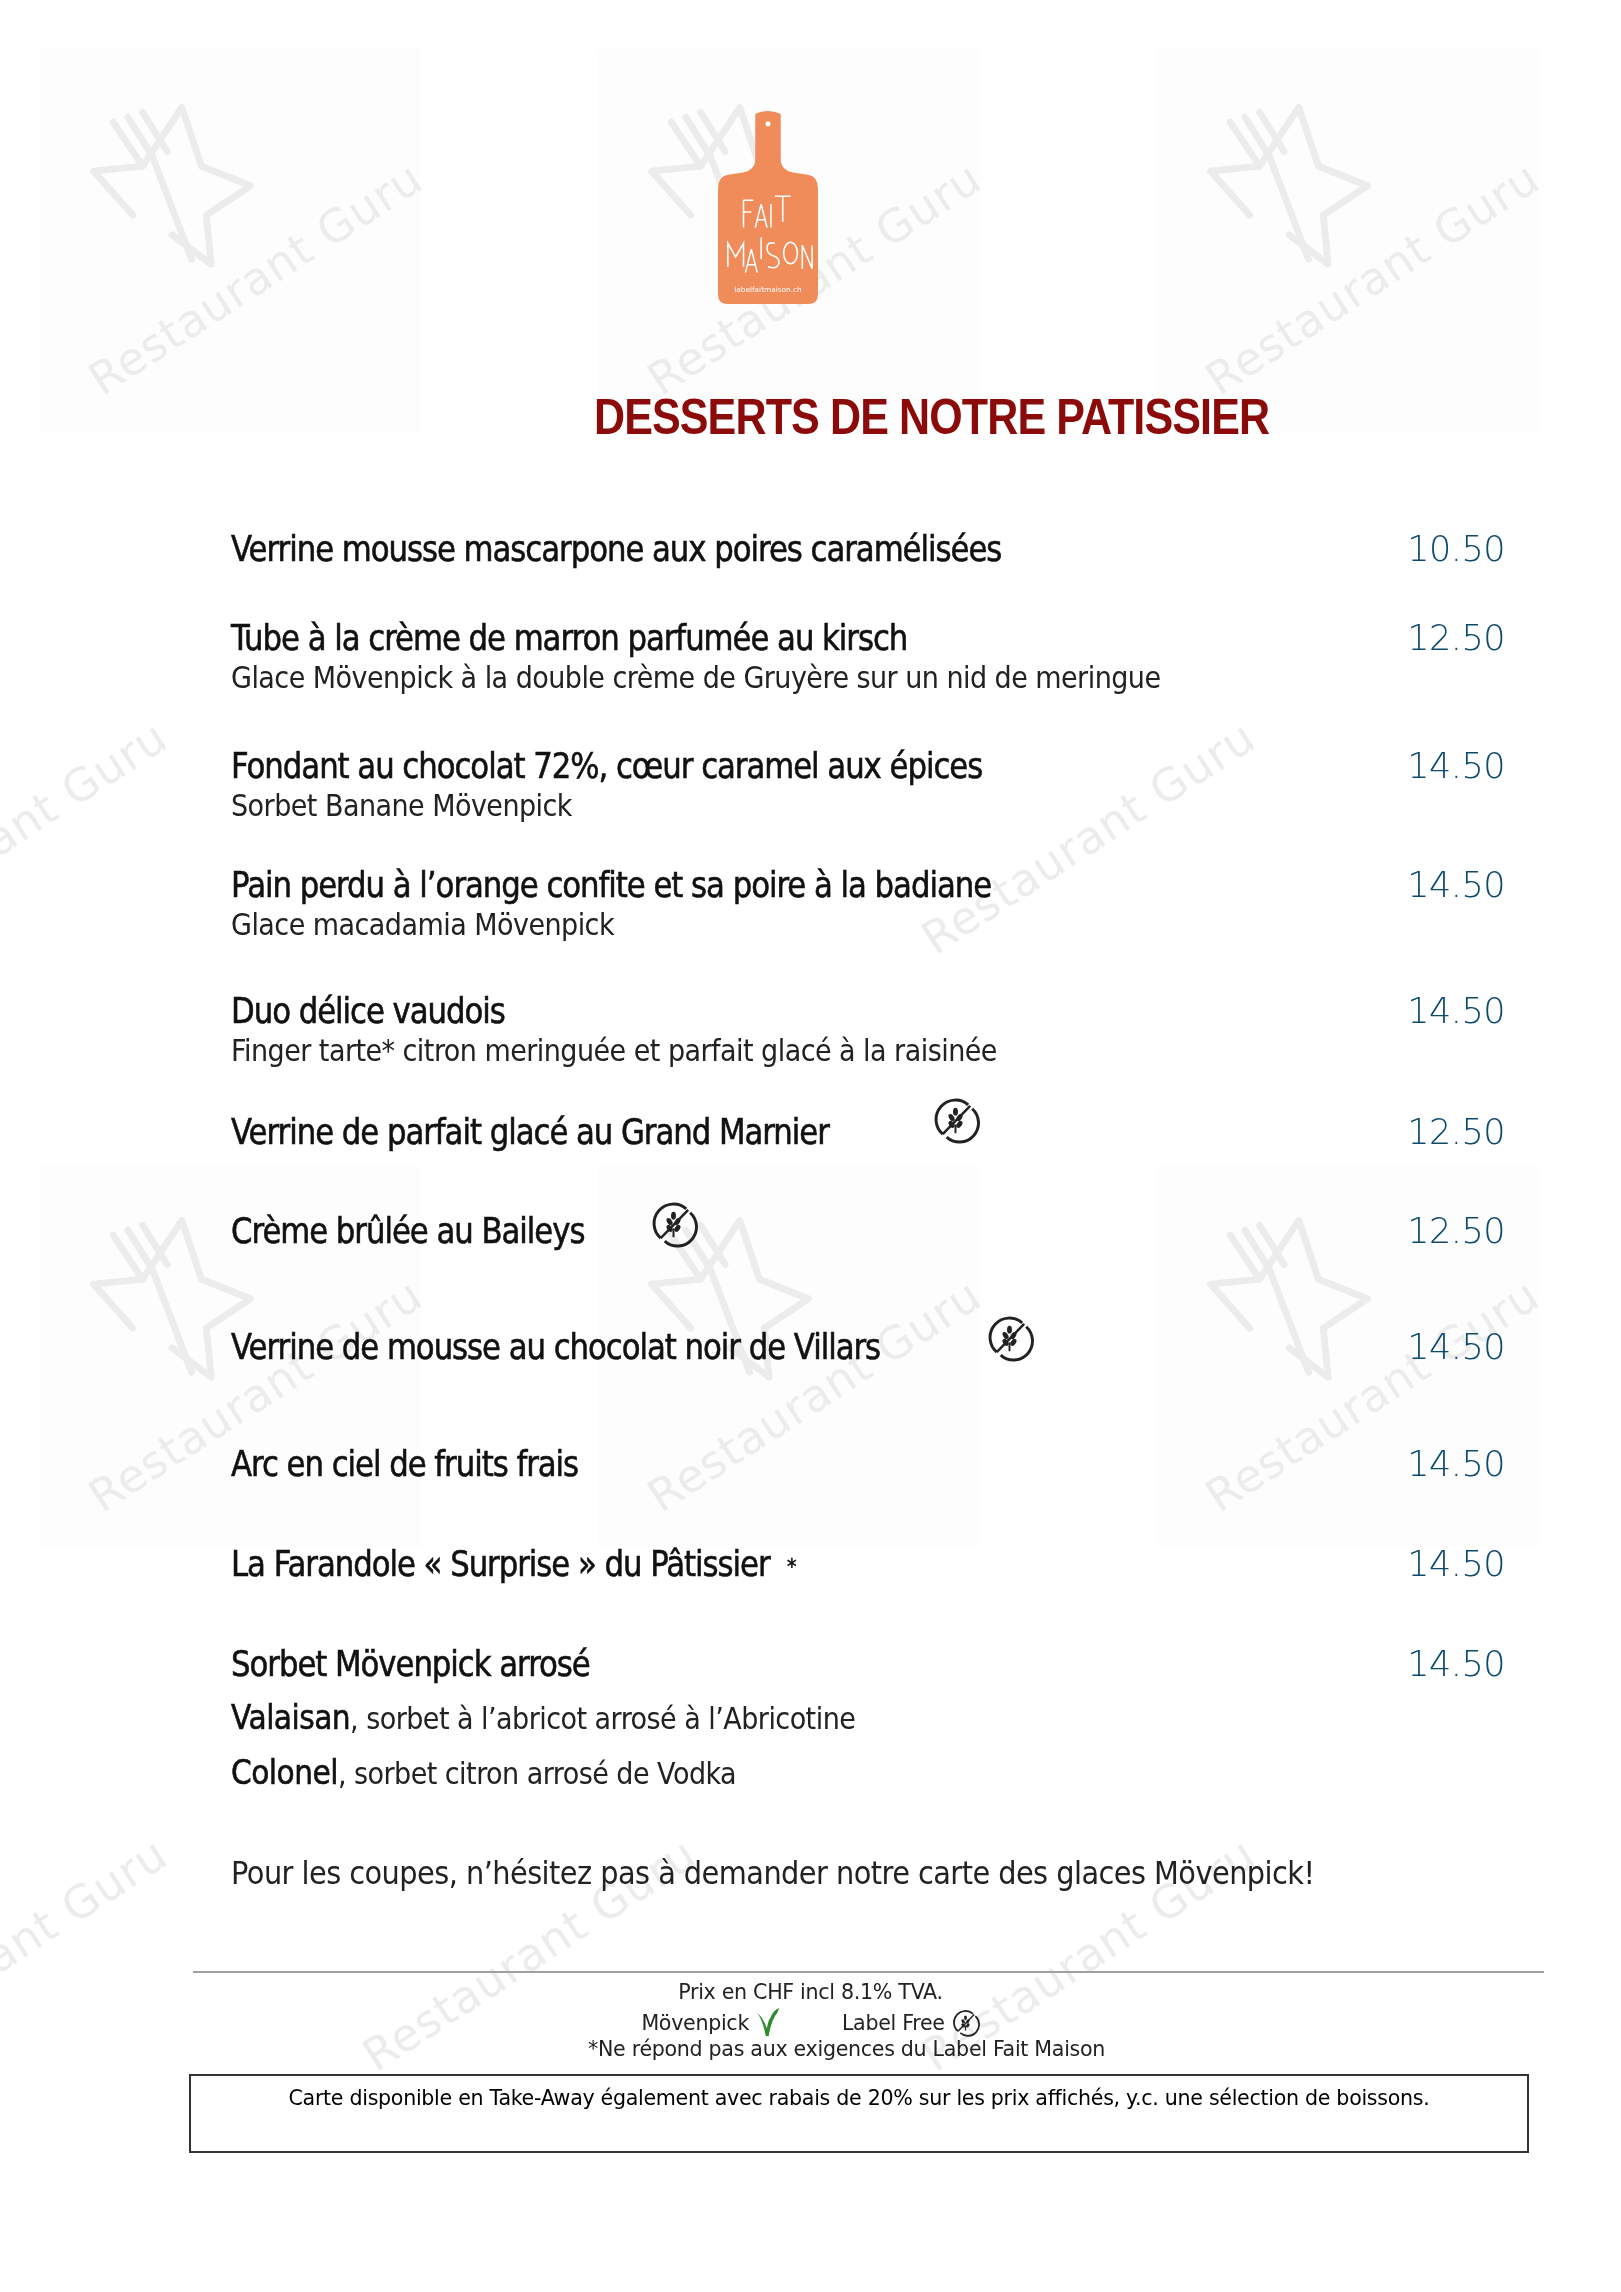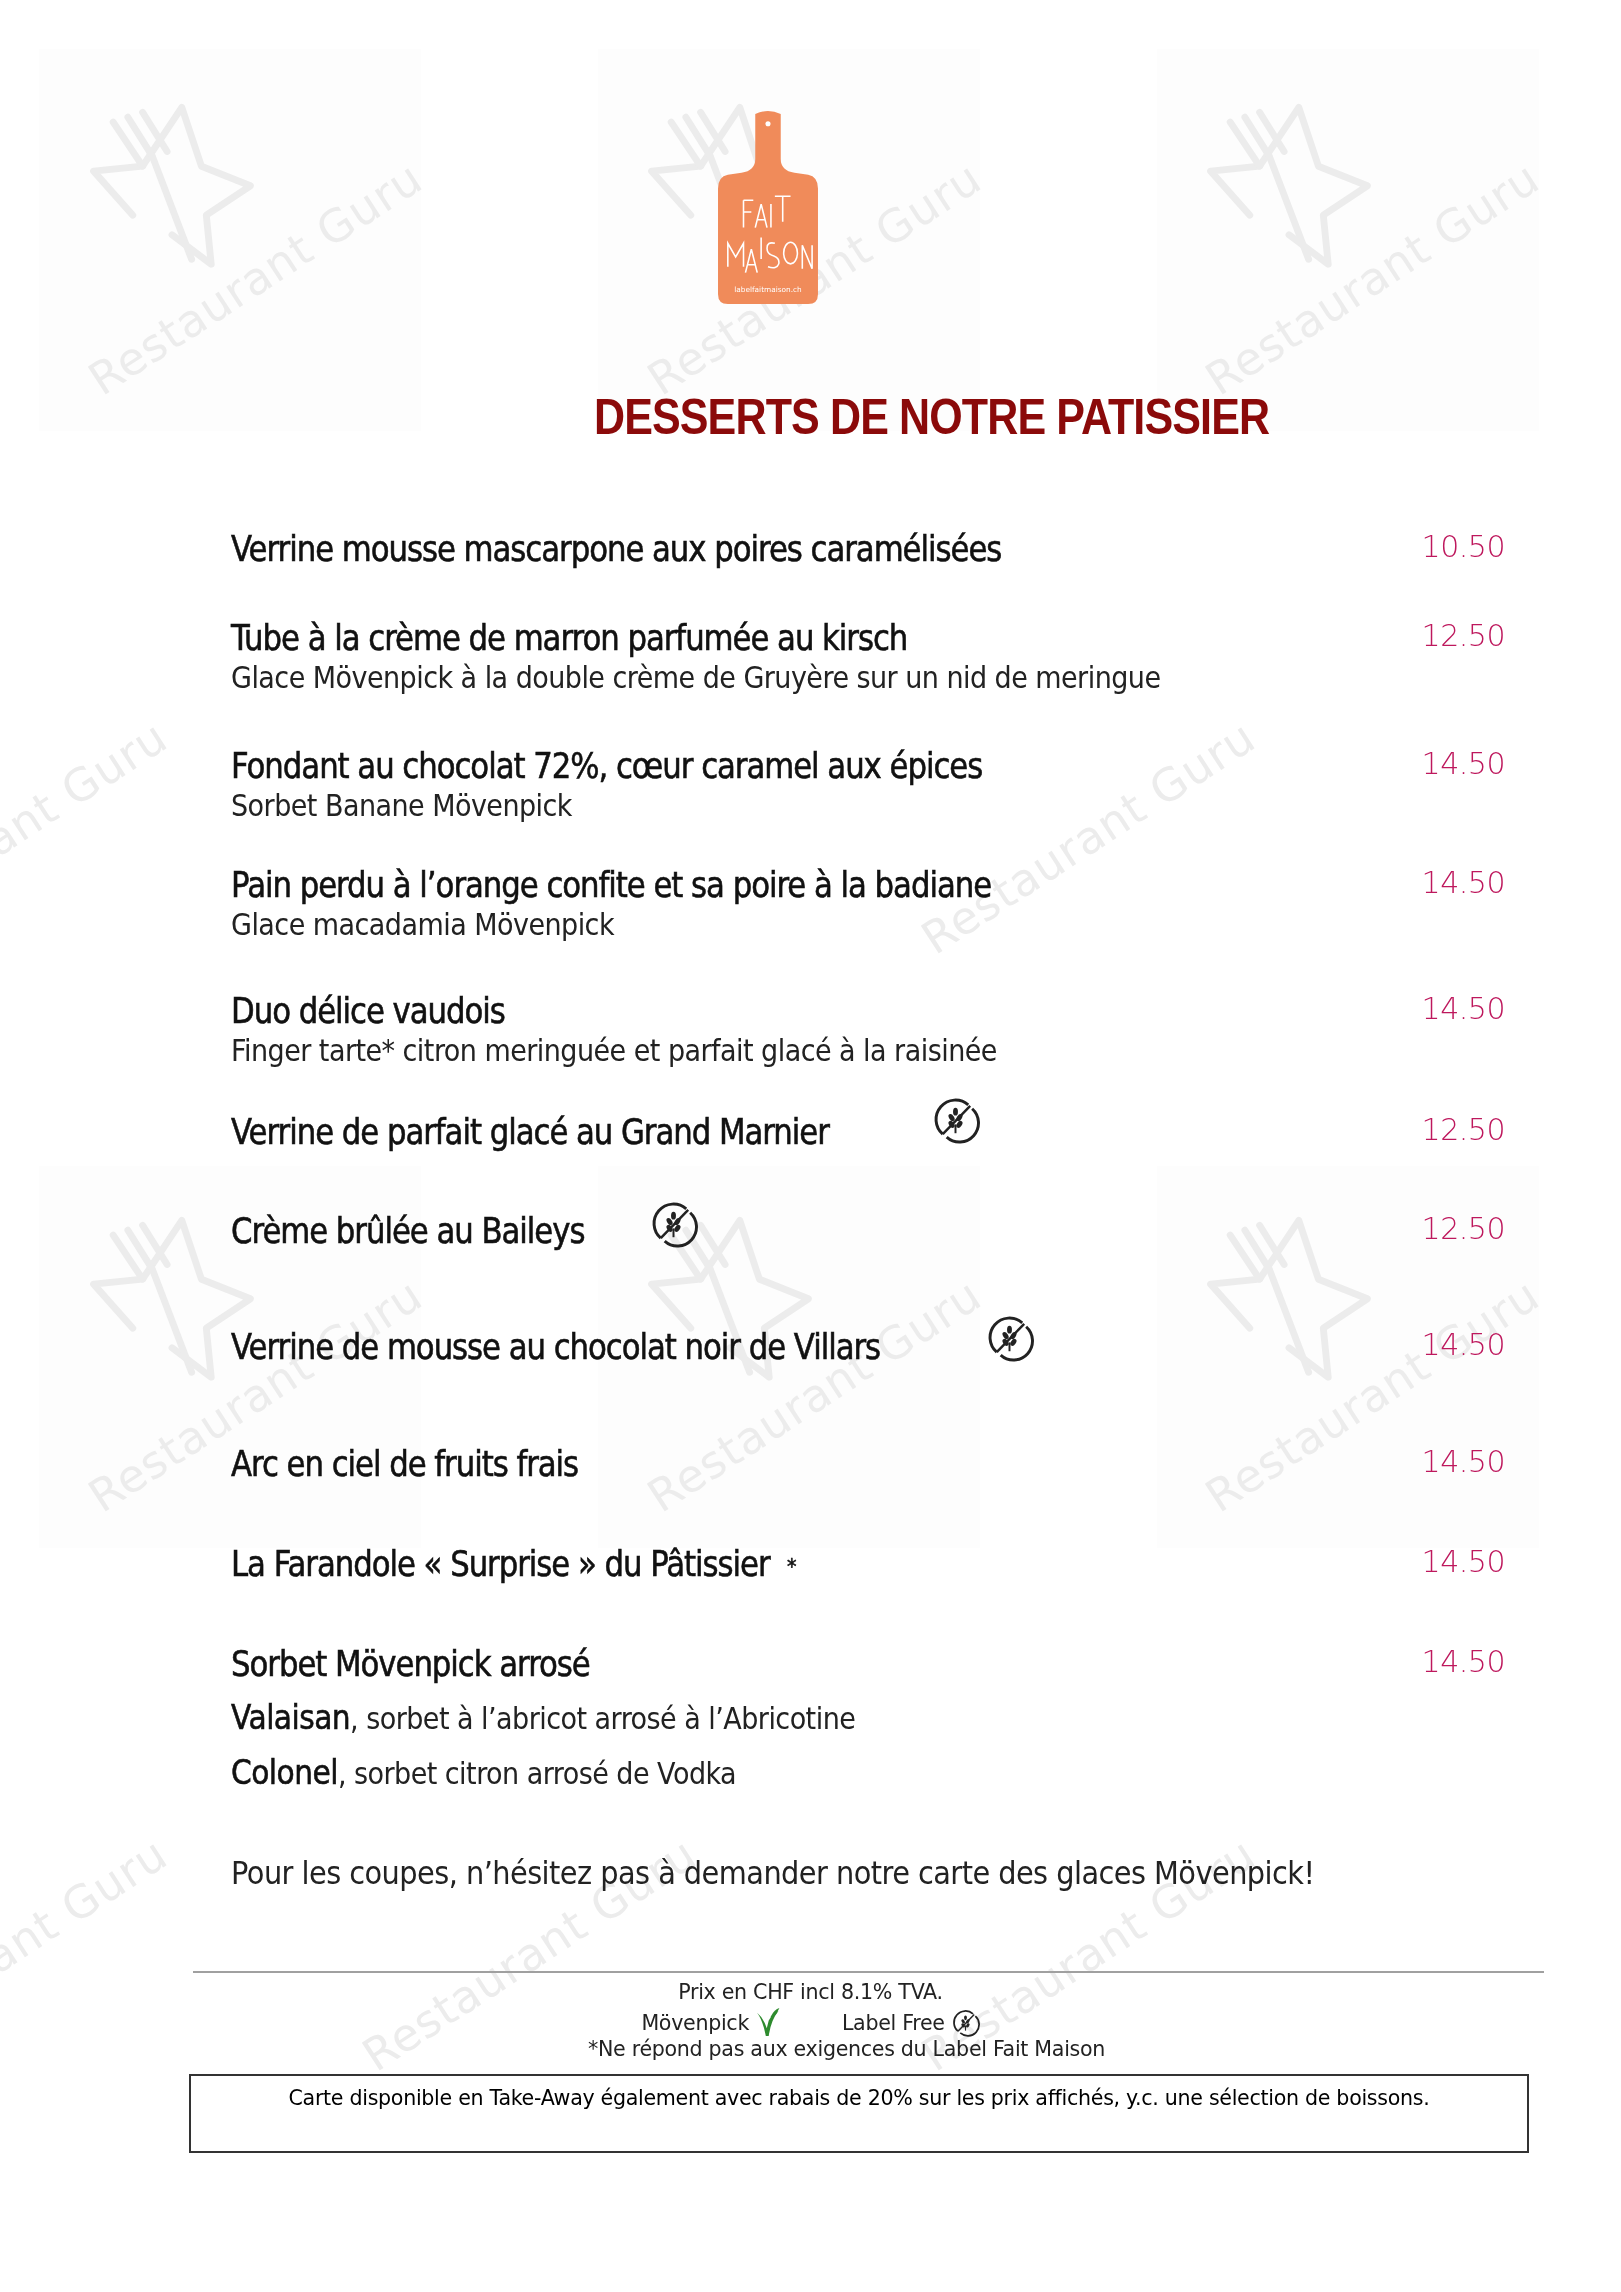--- a/index.html
+++ b/index.html
@@ -12,21 +12,21 @@
     .watermark { position: absolute; pointer-events: none; }
     .wm-text {
       position: absolute; font-family: "DejaVu Sans", sans-serif; font-size: 45px;
       color: #ececec; transform: rotate(-33deg); transform-origin: left bottom; white-space: nowrap;
       letter-spacing: 1px;
     }
     .wm-tile { position: absolute; width: 382px; height: 382px; background: #fdfdfd; }
     .logo { position: absolute; left: 712px; top: 110px; width: 112px; height: 196px; }
     .item { position: absolute; left: 231px; width: 1274px; }
     .name { position: absolute; left: 0; white-space: nowrap; font-size: 35px; font-family: "DejaVu Sans", sans-serif; letter-spacing: -1.2px; transform: scaleX(0.88); transform-origin: left top; color: #111; font-weight: normal; -webkit-text-stroke: 0.6px #111; }
-    .price { position: absolute; right: 0; font-size: 30px; font-family: "DejaVu Sans", sans-serif; letter-spacing: -0.5px; color: #be185d; font-weight: 300; }
+    .price { position: absolute; right: 0; font-size: 35px; font-family: "DejaVu Sans", sans-serif; letter-spacing: -0.5px; color: #0c4a6e; font-weight: 300; }
     .sub { position: absolute; left: 0; white-space: nowrap; font-size: 30px; font-family: "DejaVu Sans", sans-serif; letter-spacing: -0.6px; transform: scaleX(0.9); transform-origin: left top; color: #222; }
     .sub b { font-weight: normal; -webkit-text-stroke: 0.6px #111; color: #111; font-size: 33px; }
     .gf-icon { position: absolute; width: 49px; height: 49px; }
     .note { position: absolute; left: 231px; top: 1854px; font-size: 32px; font-family: "DejaVu Sans", sans-serif; letter-spacing: -0.6px; transform: scaleX(0.9); transform-origin: left top; color: #222; white-space: nowrap; }
     .rule { position: absolute; left: 193px; top: 1971px; width: 1351px; height: 2px; background: #a0a0a0; }
     .footer-line { position: absolute; left: 0; width: 1621px; text-align: center; font-family: "DejaVu Sans", sans-serif; font-size: 20.6px; color: #222; letter-spacing: -0.3px; }
     .legend-row { display: inline-flex; align-items: center; gap: 5.9px; }
     .legend-gap { display: inline-block; width: 49px; }
     .box { position: absolute; left: 189px; top: 2074px; width: 1340px; height: 79px; border: 2px solid #333; box-sizing: border-box; }
     .box-line { position: absolute; left: 0; width: 100%; text-align: center; font-family: "DejaVu Sans", sans-serif; font-size: 20.6px; color: #000000; letter-spacing: -0.3px; }

